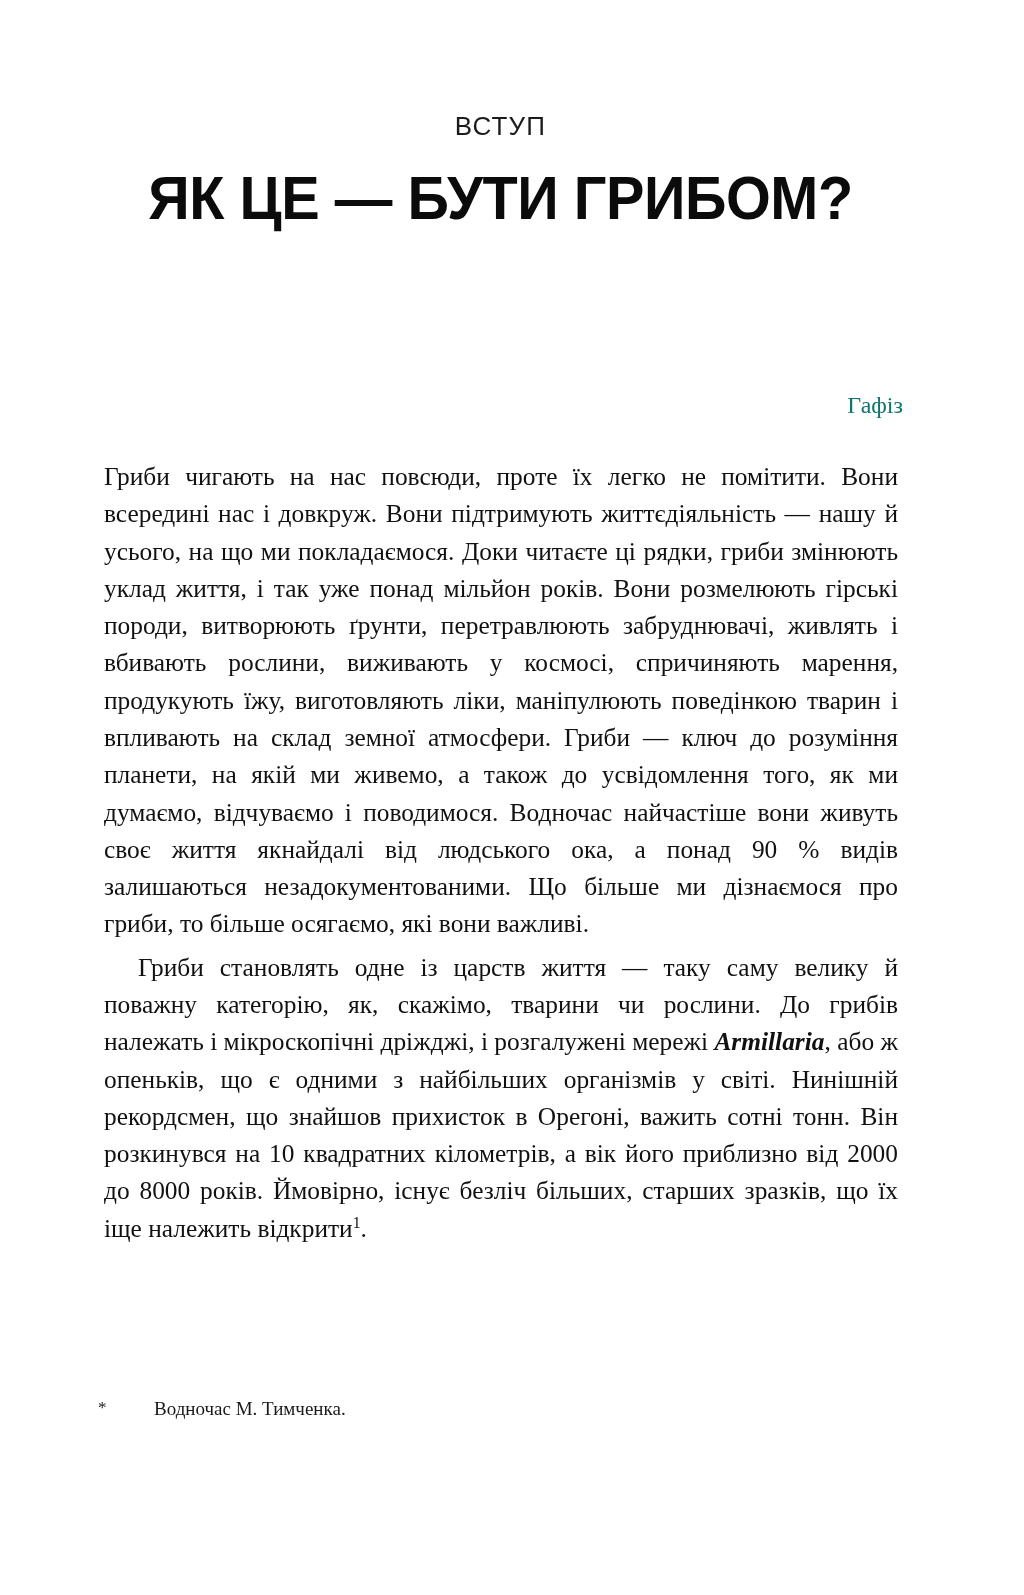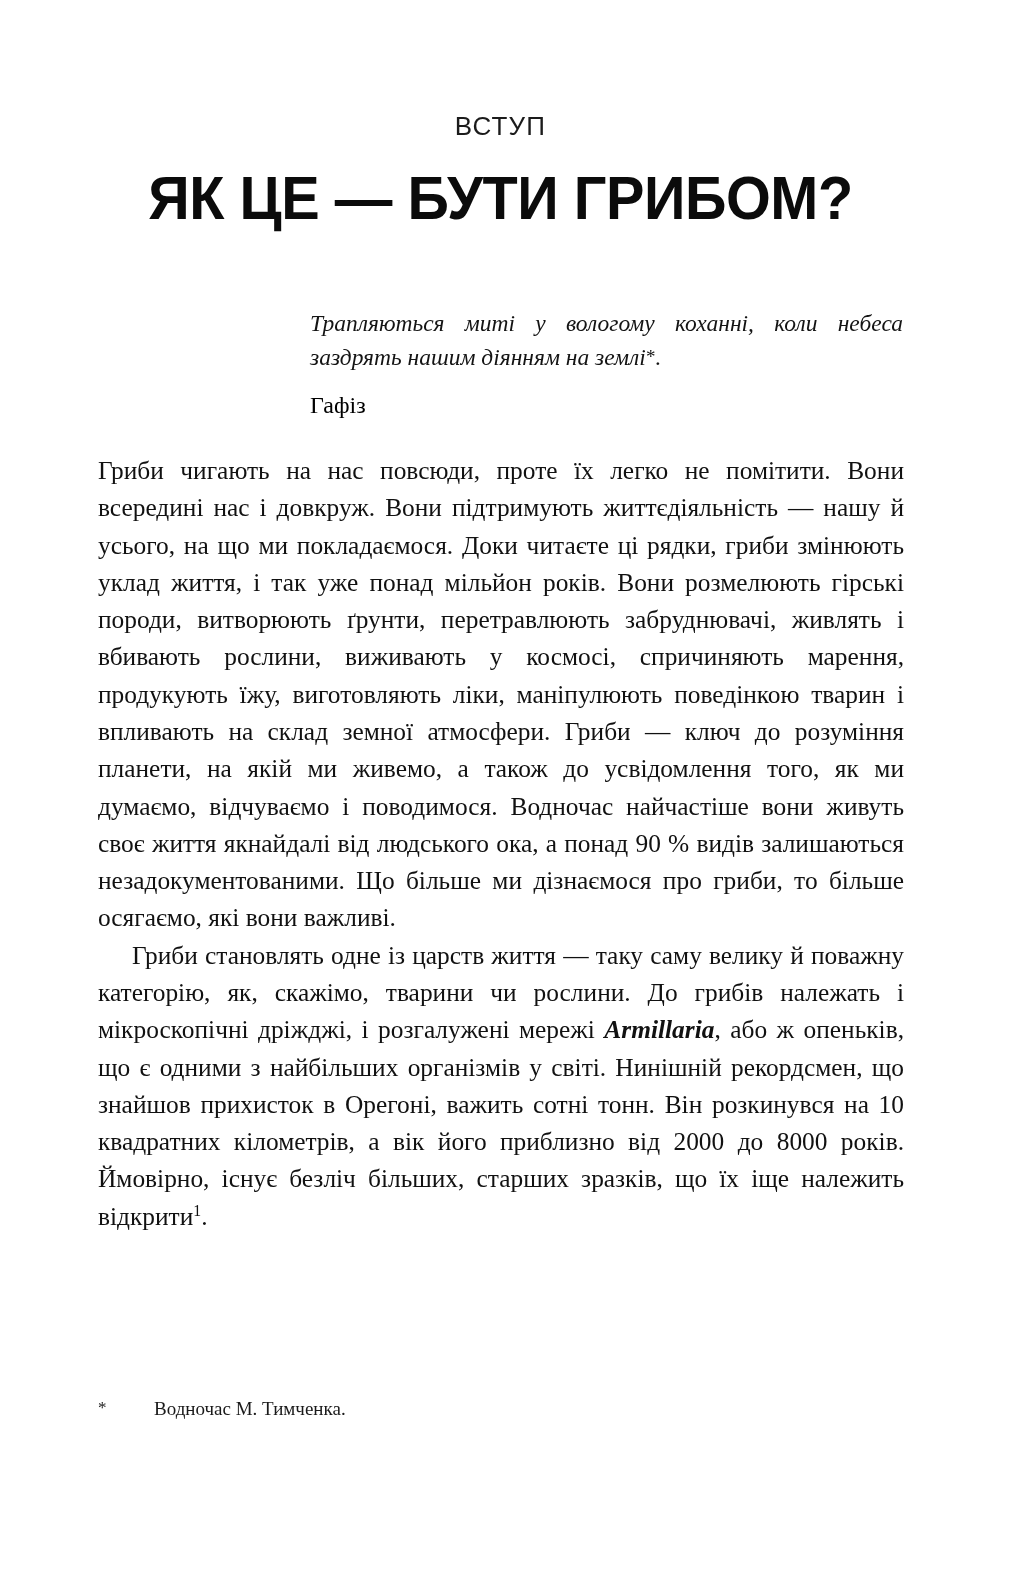--- a/index.html
+++ b/index.html
@@ -70,37 +70,37 @@
     font-style: normal;
     font-size: 19px;
     vertical-align: 2px;
   }
 
   .epigraph-source {
     position: absolute;
     left: 310px;
     right: 121px;
     top: 392px;
-    text-align: left;
+    text-align: right;
     font-family: "Liberation Serif", "DejaVu Serif", serif;
     font-size: 24px;
-    color: #000000;
+    color: #0f766e;
   }
 
   
 
   .body-block {
     position: absolute;
     left: 98px;
     width: 806px;
     top: 452px;
   }
 
   .body-block p {
-    margin: 0;
+    margin: 6px;
     font-size: 25.4px;
     line-height: 1.468;
     text-align: justify;
     text-justify: inter-word;
     color: #111111;
     hyphens: manual;
   }
 
   .body-block p.indent {
     text-indent: 34px;
@@ -186,21 +186,20 @@
 </head>
 <body>
 
 <div class="page">
 
   <div class="opener">
     <div class="kicker">ВСТУП</div>
     <div class="chapter-title">ЯК ЦЕ — БУТИ ГРИБОМ?</div>
   </div>
 
-  <div class="epigraph"><span>Трапляються миті у вологому коханні, коли небеса заздрять нашим діянням на землі</span><span class="fn-mark">*</span><span>.</span></div>
 
   <div class="epigraph-source">Гафіз</div>
 
   <div class="body-block">
     <p>Гриби чигають на нас повсюди, проте їх легко не помітити. Вони всередині нас і довкруж. Вони підтримують життєдіяльність — нашу й усього, на що ми покладаємося. Доки читаєте ці рядки, гриби змінюють уклад життя, і так уже понад мільйон років. Вони розмелюють гірські породи, витворюють ґрунти, перетравлюють забруднювачі, живлять і вбивають рослини, виживають у космосі, спричиняють марення, продукують їжу, виготовляють ліки, маніпулюють поведінкою тварин і впливають на склад земної атмосфери. Гриби — ключ до розуміння планети, на якій ми живемо, а також до усвідомлення того, як ми думаємо, відчуваємо і поводимося. Водночас найчастіше вони живуть своє життя якнайдалі від людського ока, а понад 90 % видів залишаються незадокументованими. Що більше ми дізнаємося про гриби, то більше осягаємо, які вони важливі.</p>
     <p class="indent"><span>Гриби становлять одне із царств життя — таку саму велику й поважну категорію, як, скажімо, тварини чи рослини. До грибів належать і мікроскопічні дріжджі, і розгалужені мережі </span><em>Armillaria</em><span>, або ж опеньків, що є одними з найбільших організмів у світі. Нинішній рекордсмен, що знайшов прихисток в Орегоні, важить сотні тонн. Він розкинувся на 10 квадратних кілометрів, а вік його приблизно від 2000 до 8000 років. Ймовірно, існує безліч більших, старших зразків, що їх іще належить відкрити</span><sup class="fn-num">1</sup><span>.</span></p>
   </div>
 
   <div class="footnote">
     <span class="footnote-mark">*</span>

